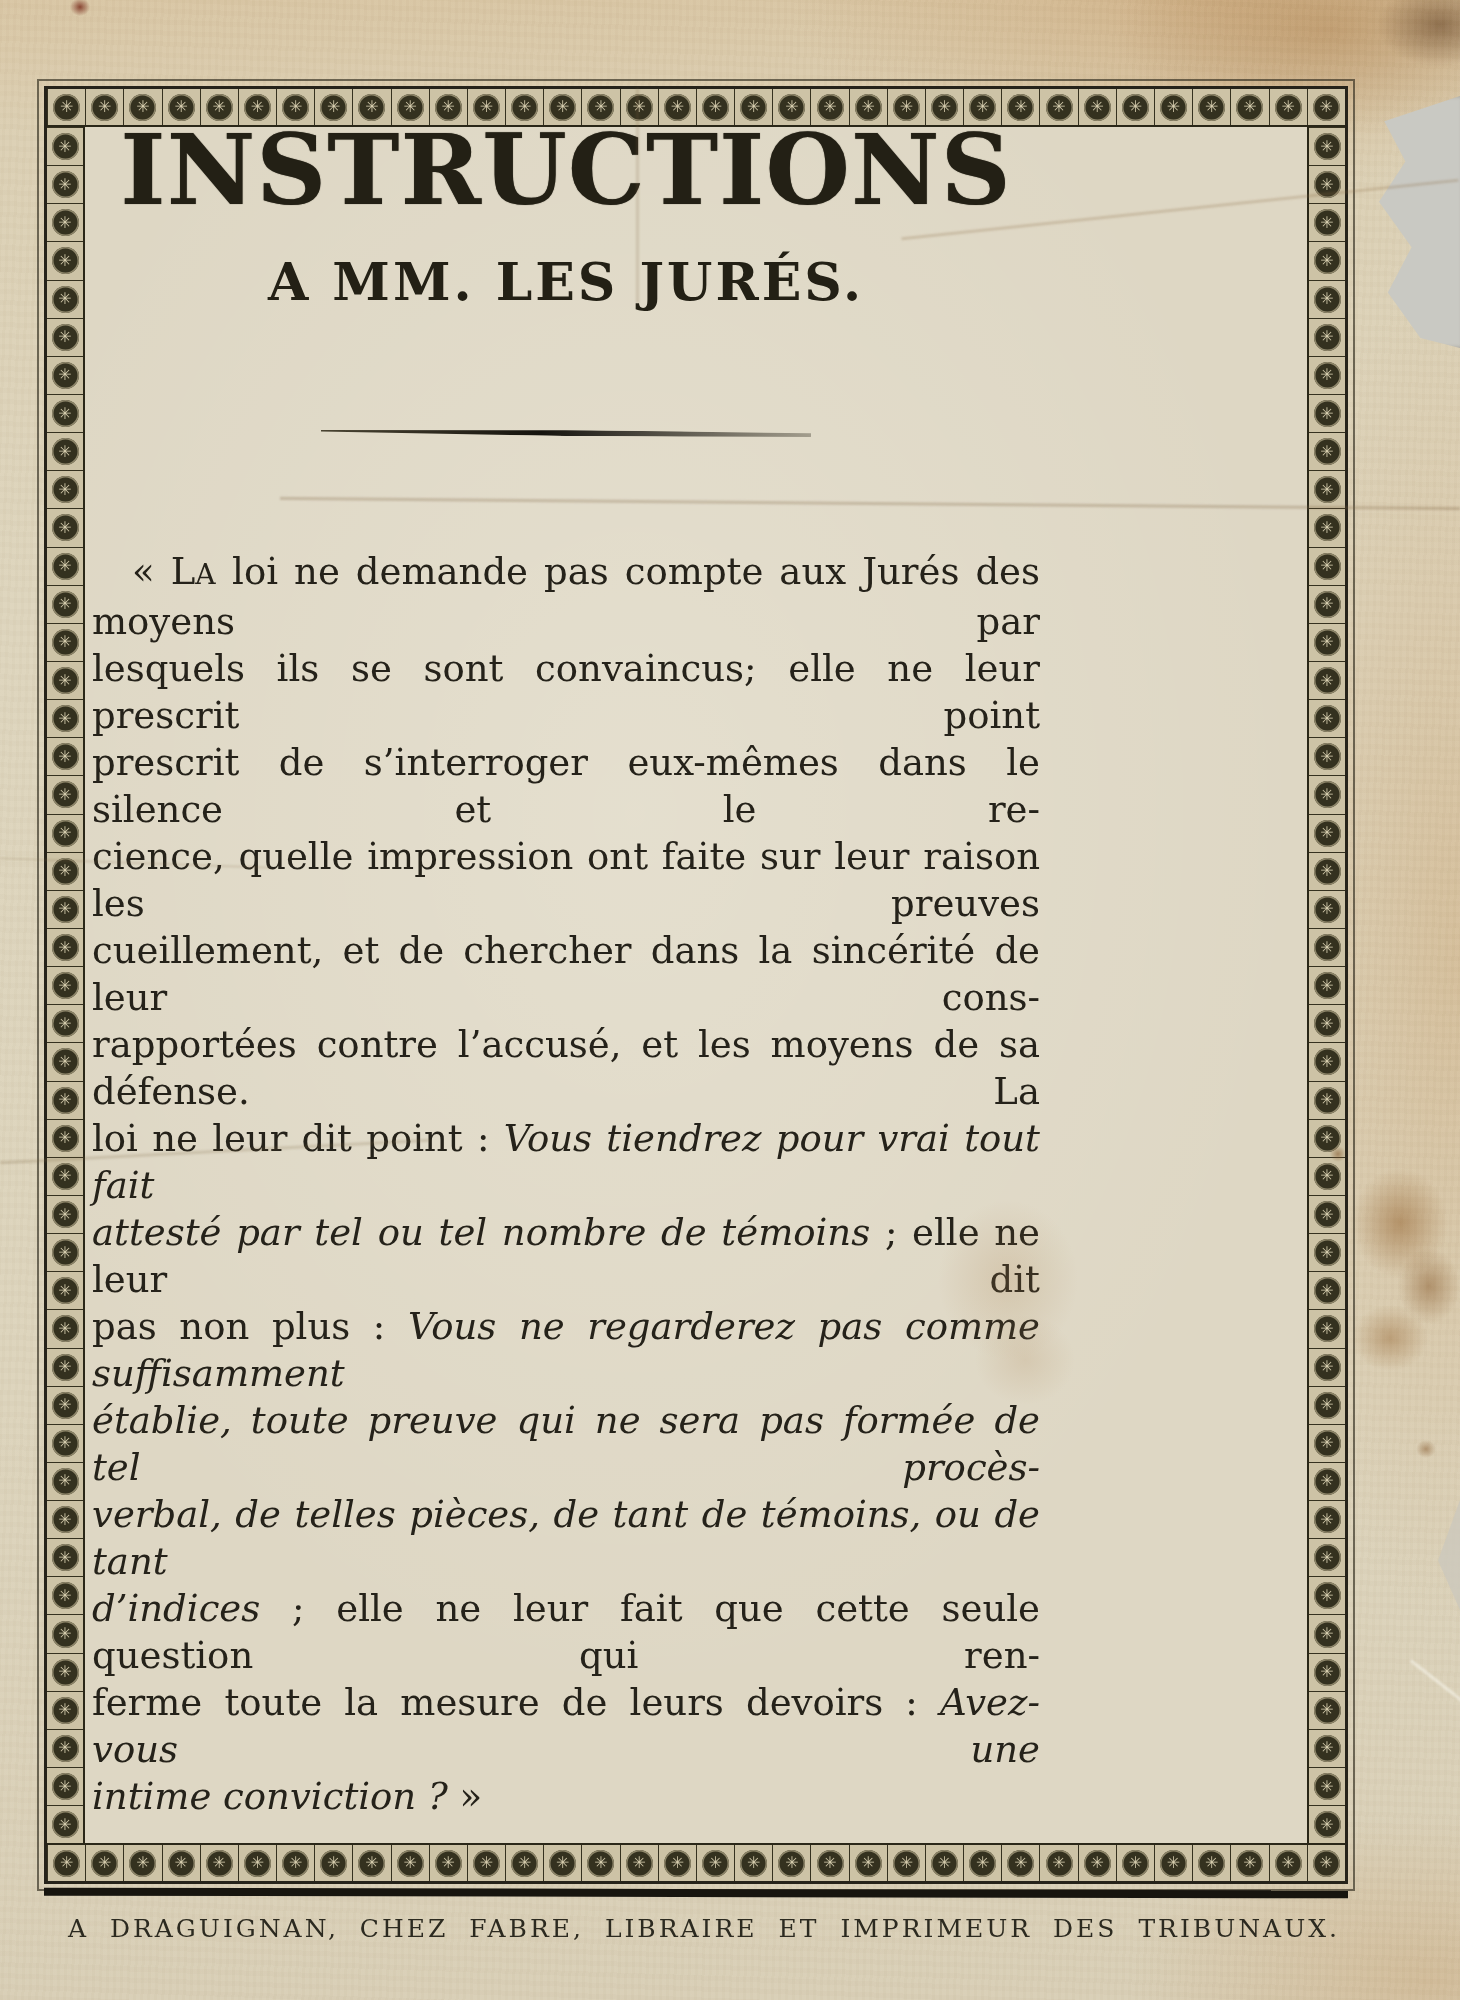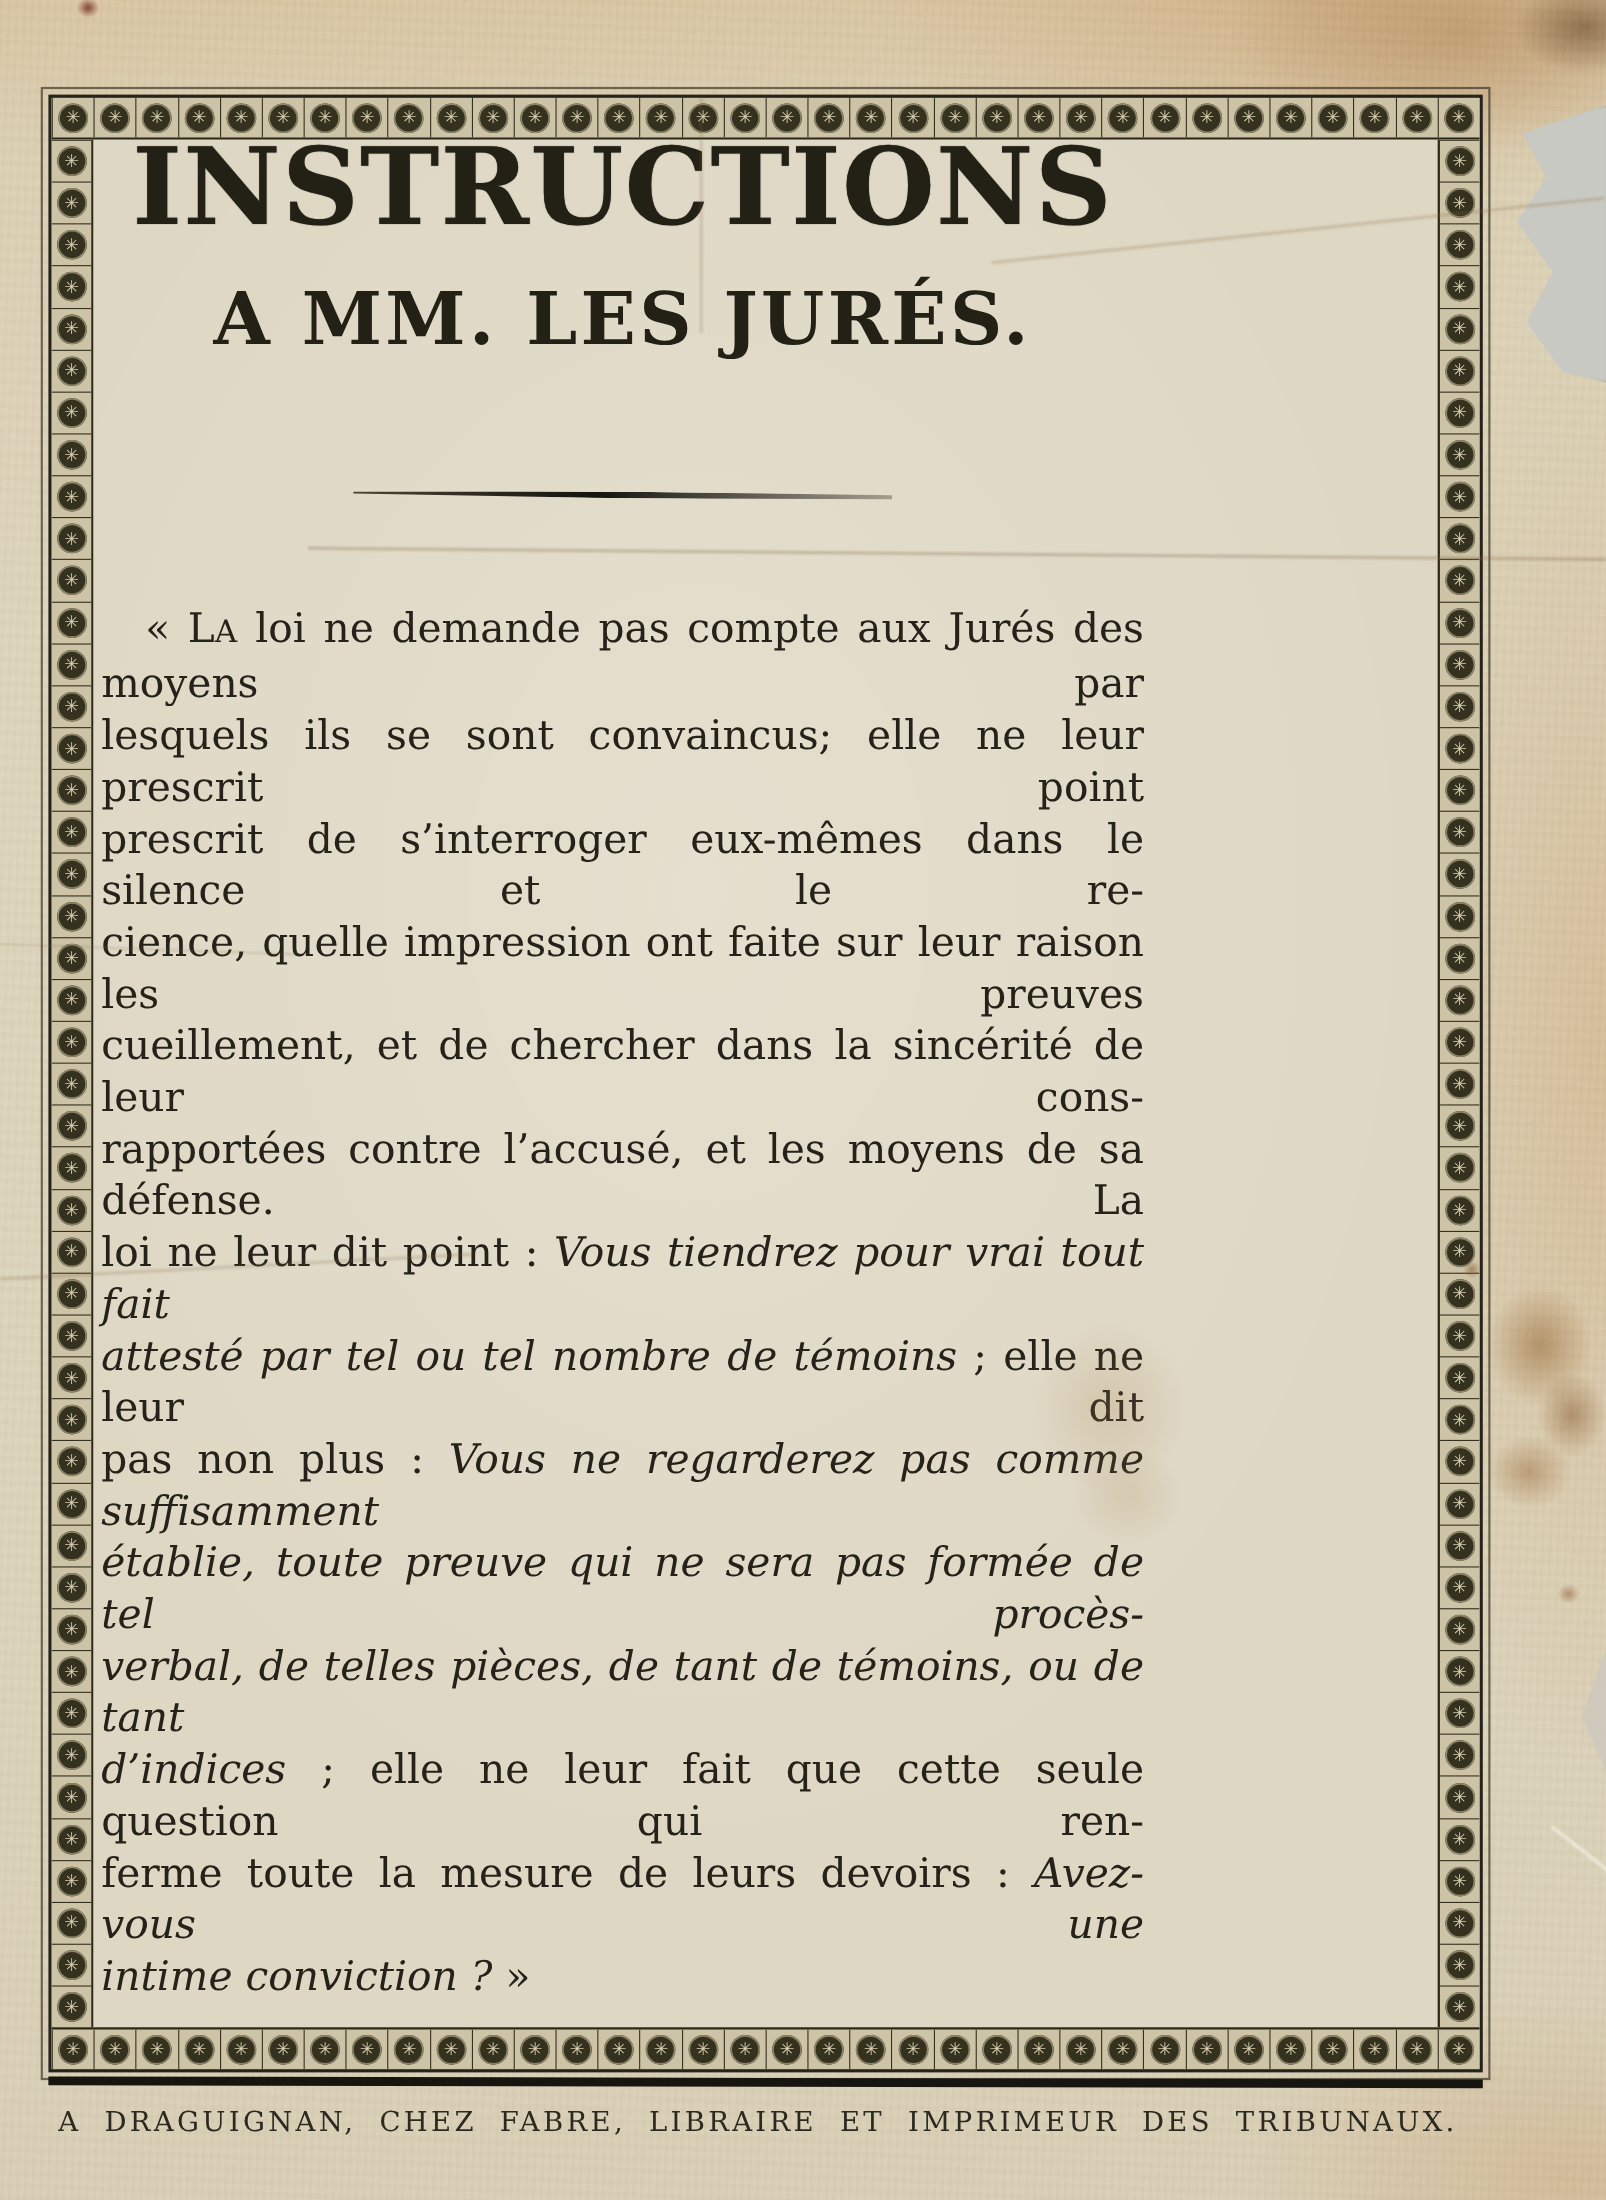--- a/index.html
+++ b/index.html
@@ -37,31 +37,31 @@
     display:flex;align-items:center;justify-content:center;font-size:16px;line-height:1;
     box-shadow:0 0 0 1.5px #8e866a inset;}
   .interior{grid-row:2;grid-column:2;background:
       radial-gradient(900px 1200px at 45% 40%, rgba(255,255,248,.20), rgba(255,255,248,0) 75%),
       #ded7c4;}
   .bottom-rule{position:absolute;left:44px;top:1889px;width:1304px;height:8px;background:#17150f;z-index:2;transform:rotate(.12deg);}
   
   .content{position:absolute;left:92px;top:118px;width:948px;z-index:3;color:#25221a;}
   .title{font-size:97px;font-weight:bold;line-height:1.08;text-align:center;letter-spacing:1px;
     color:#232015;text-shadow:0 0 1px rgba(35,32,21,.7);}
-  .subtitle{font-size:66px;font-weight:bold;text-align:center;letter-spacing:3px;margin-top:28px;color:#232015;}
+  .subtitle{font-size:52px;font-weight:bold;text-align:center;letter-spacing:3px;margin-top:28px;color:#232015;}
   .title-rule{width:490px;height:6px;margin:118px auto 0 auto;background:linear-gradient(90deg,#4a4432,#15130e 45%,#26221655 100%);
     clip-path:polygon(0 35%,55% 0,100% 20%,100% 80%,50% 100%,0 62%);transform:rotate(.5deg);}
   .body-text{position:absolute;left:92px;top:548px;width:948px;z-index:3;
     font-size:37px;line-height:47px;color:#25221a;}
   .line{text-align:justify;text-align-last:justify;white-space:normal;}
   .line.first{text-indent:40px;}
   .line.last{text-align-last:left;}
   .i{font-style:italic;}
   .sc{font-size:.76em;letter-spacing:.5px;}
-  .imprint{position:absolute;left:53px;top:1914px;width:1304px;z-index:3;text-align:left;
+  .imprint{position:absolute;left:36px;top:1914px;width:1304px;z-index:3;text-align:right;
     font-size:25px;letter-spacing:3px;word-spacing:10px;color:#2c2a20;}
   
   .tear-top-right{position:absolute;right:0;top:96px;width:88px;height:252px;z-index:4;background:#c9c9c3;
     clip-path:polygon(100% 0,100% 100%,55% 96%,18% 78%,45% 60%,8% 42%,38% 26%,14% 10%);
     box-shadow:inset 3px 0 4px rgba(60,50,35,.35);}
   .tear-nick{position:absolute;right:0;top:1500px;width:22px;height:110px;z-index:4;background:#ccc8bd;
     clip-path:polygon(100% 0,100% 100%,0 55%);opacity:.8;}
   .stain{position:absolute;z-index:4;pointer-events:none;}
   .st-a{left:1352px;top:1168px;width:96px;height:110px;background:radial-gradient(closest-side,rgba(150,103,52,.55),rgba(150,103,52,0));}
   .st-b{left:1398px;top:1248px;width:62px;height:76px;background:radial-gradient(closest-side,rgba(135,90,44,.5),rgba(135,90,44,0));}

